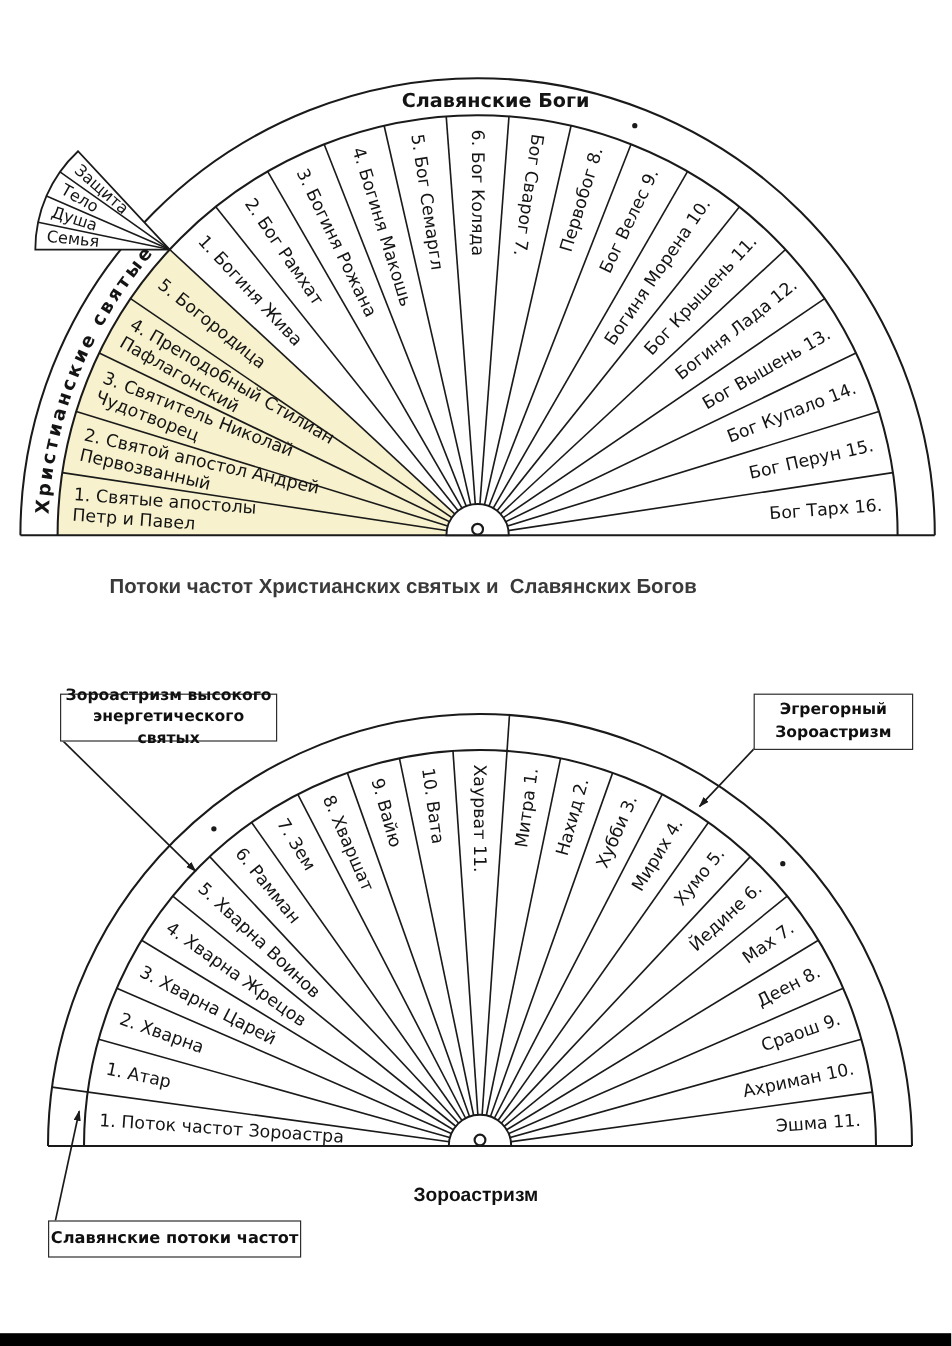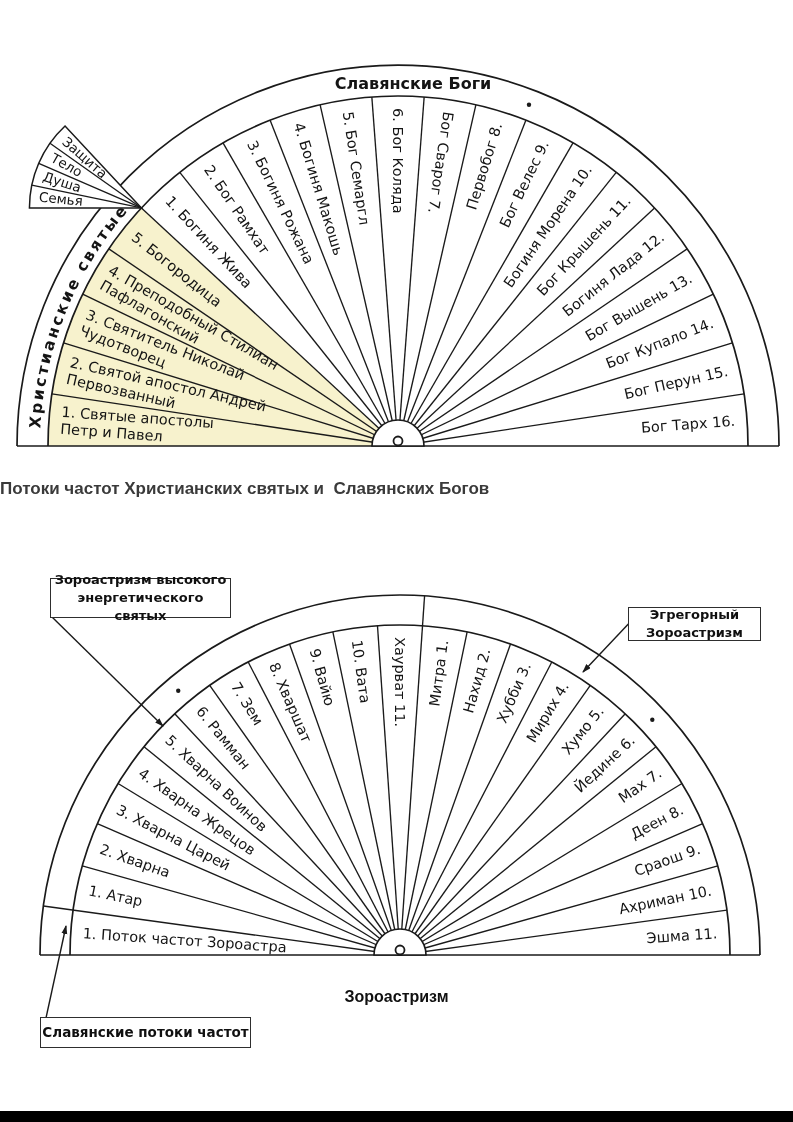--- a/index.html
+++ b/index.html
@@ -2,33 +2,33 @@
 <html><head>
 <meta charset="utf-8">
 <style>
   html,body{margin:0;padding:0;background:#fff;}
   .page{position:relative;width:793px;height:1122px;background:#ffffff;
         font-family:"DejaVu Sans",sans-serif;overflow:hidden;}
   svg{position:absolute;left:0;}
   #dial-top{top:0;}
   #dial-bottom{top:555px;}
   svg text{fill:#141414;}
-  .mid-title{position:absolute;top:479px;left:0;width:672px;text-align:left;
+  .mid-title{position:absolute;top:479px;left:0;width:672px;text-align:center;
              font-family:"Liberation Sans",sans-serif;font-weight:bold;
              font-size:17px;color:#3a3a3a;white-space:pre;}
   .bottom-title{position:absolute;top:988px;left:0;width:100%;text-align:center;
                 font-family:"Liberation Sans",sans-serif;font-weight:bold;
                 font-size:16px;color:#101010;}
   .callout{position:absolute;box-sizing:border-box;border:1.6px solid #2e2e2e;
            background:#ffffff;font-weight:bold;font-size:13px;line-height:1.4;
            text-align:center;white-space:pre-line;display:flex;
            align-items:center;justify-content:center;color:#101010;
            font-family:"DejaVu Sans",sans-serif;}
   .callout-left{left:50px;top:578px;width:181px;height:40px;}
-  .callout-right{left:628px;top:578px;width:133px;height:34px;margin-top:29px;}
+  .callout-right{left:628px;top:578px;width:133px;height:47px;}
   .callout-bottom{left:40px;top:1017px;width:211px;height:31px;font-size:13.5px;}
   .bottom-bar{position:absolute;top:1111px;left:0;width:100%;height:11px;background:#000;}
 </style>
 </head>
 <body>
 
 <div class="page">
   <svg id="dial-top" width="793" height="470" viewBox="0 0 793 470">
       <path d="M 398 446 L 48 445.99999999999994 A 350 350 0 0 1 141.43184485956078 207.93954178017822 Z" fill="#f7f2cd" stroke="none"></path>
       <path d="M 17 445.99999999999994 A 381 381 0 0 1 779 446" fill="none" stroke="#1a1a1a" stroke-width="1.7"></path>

